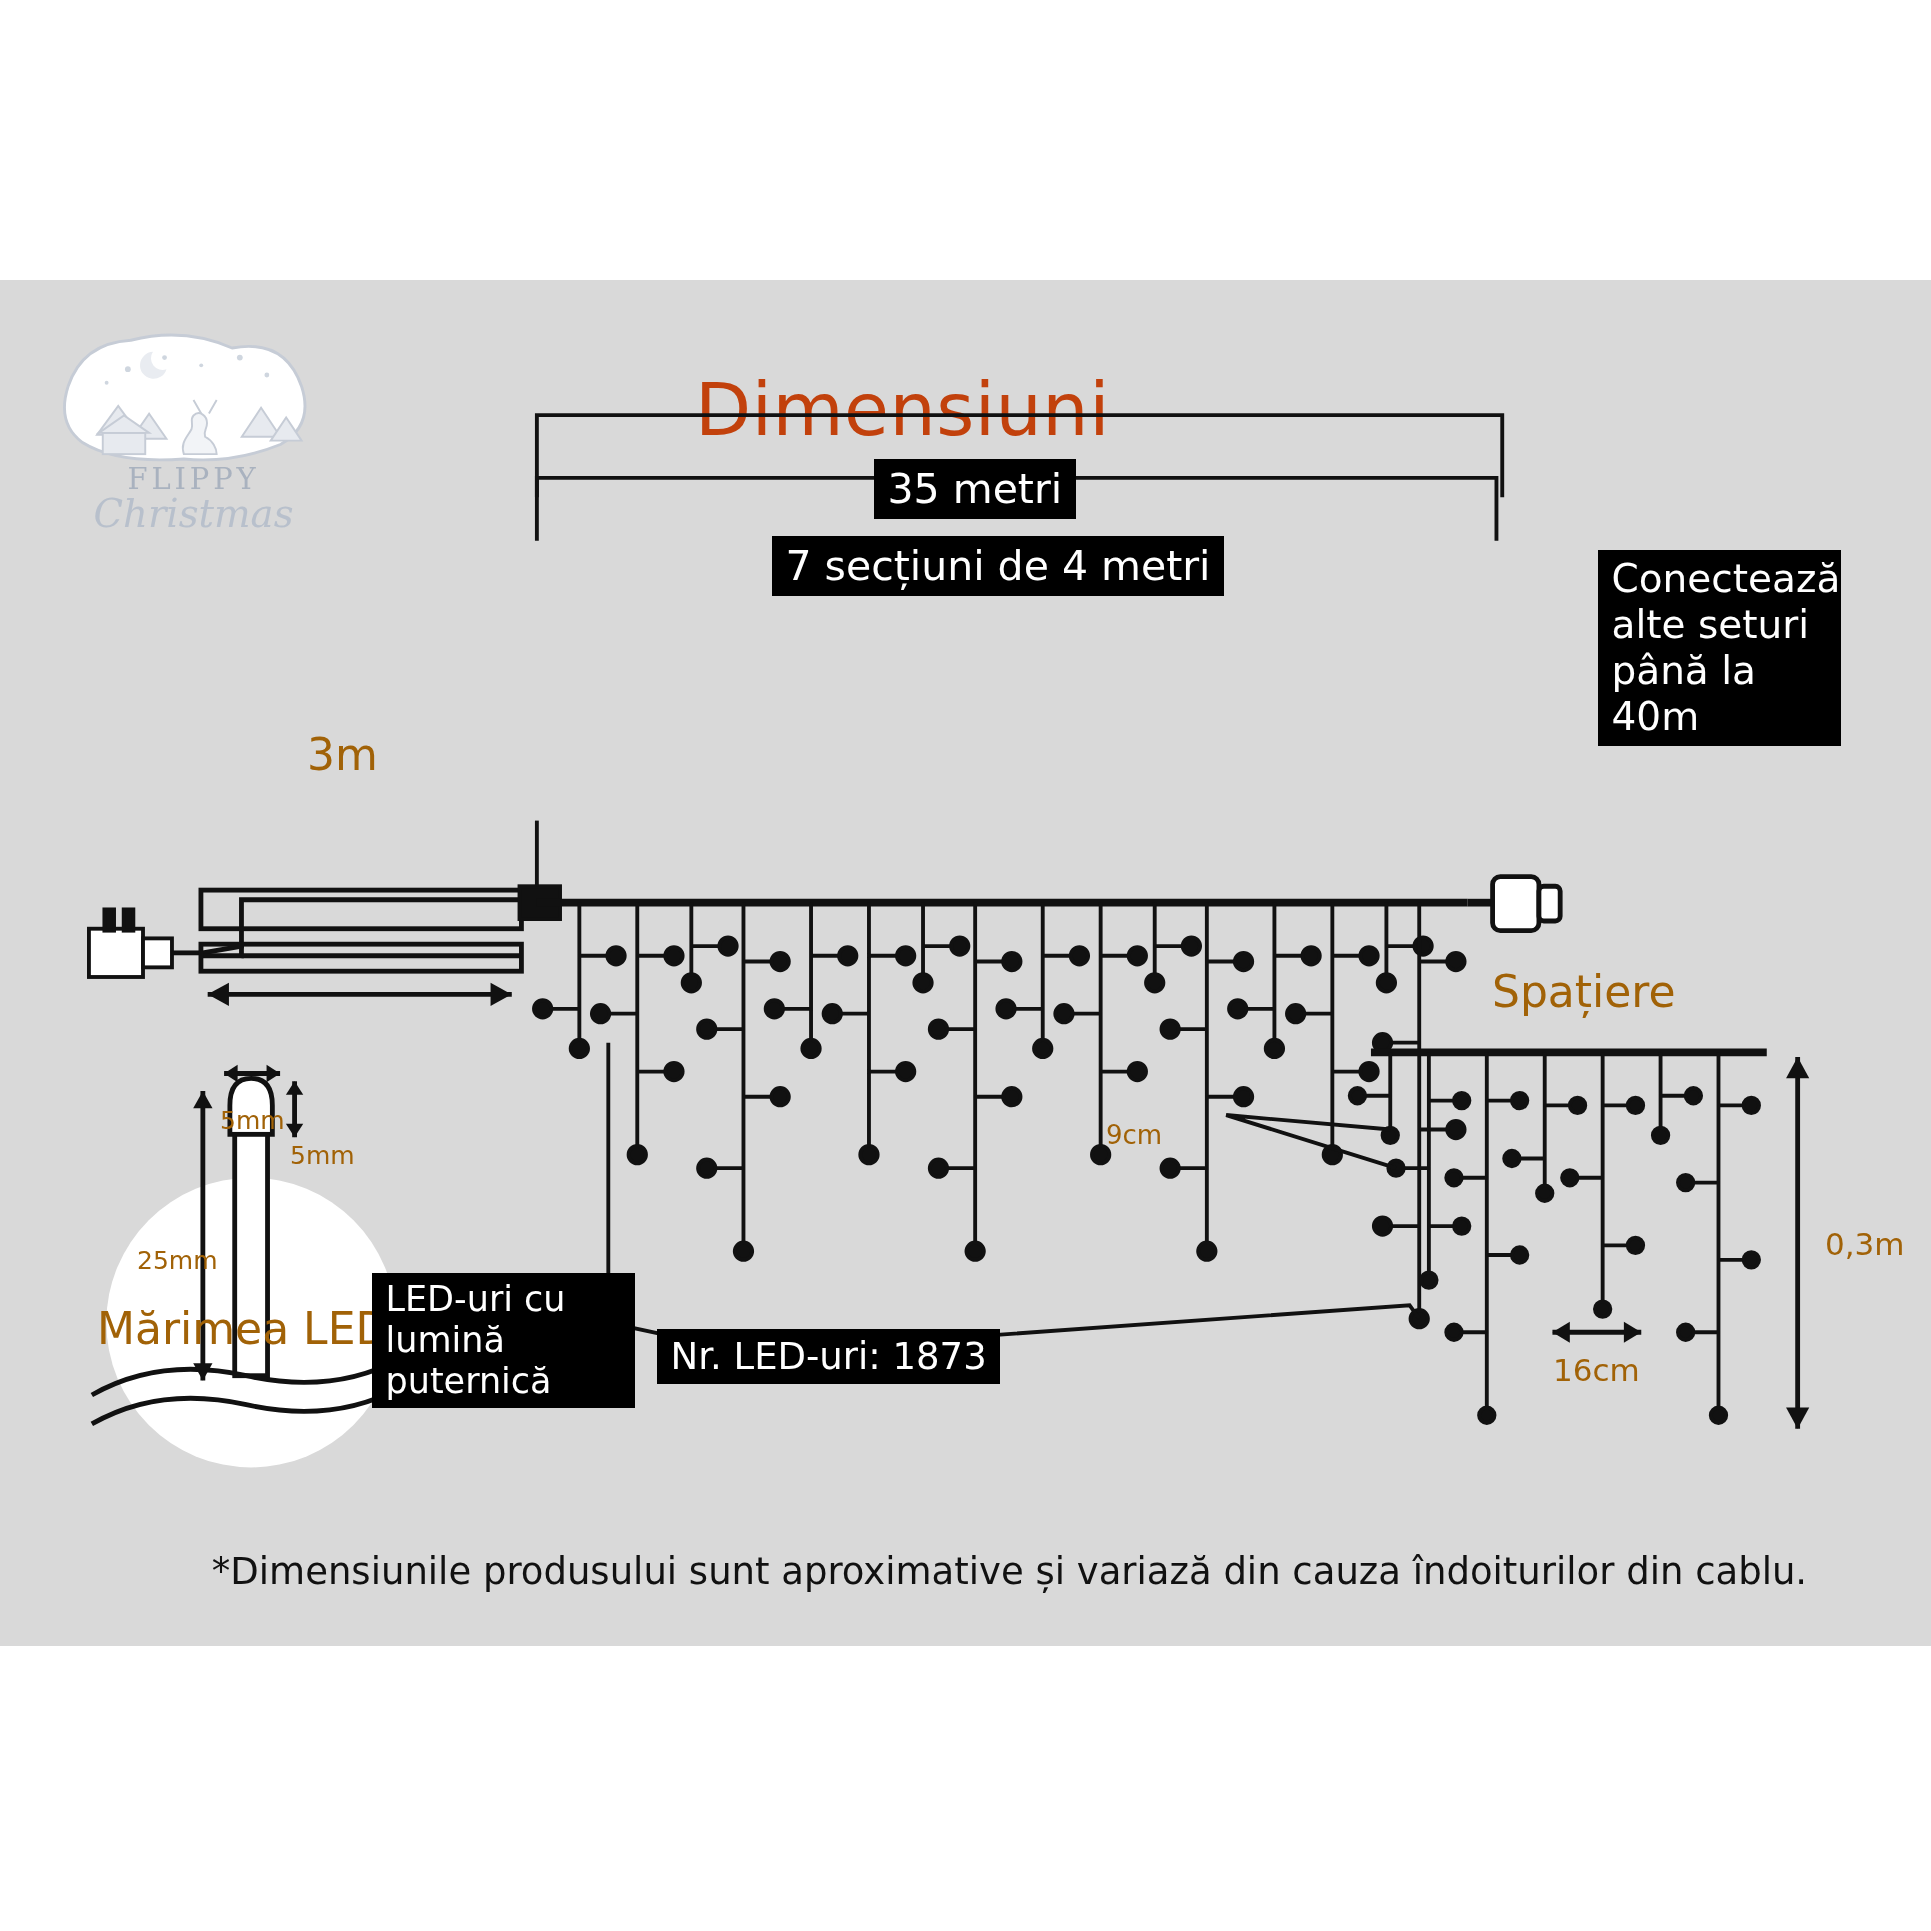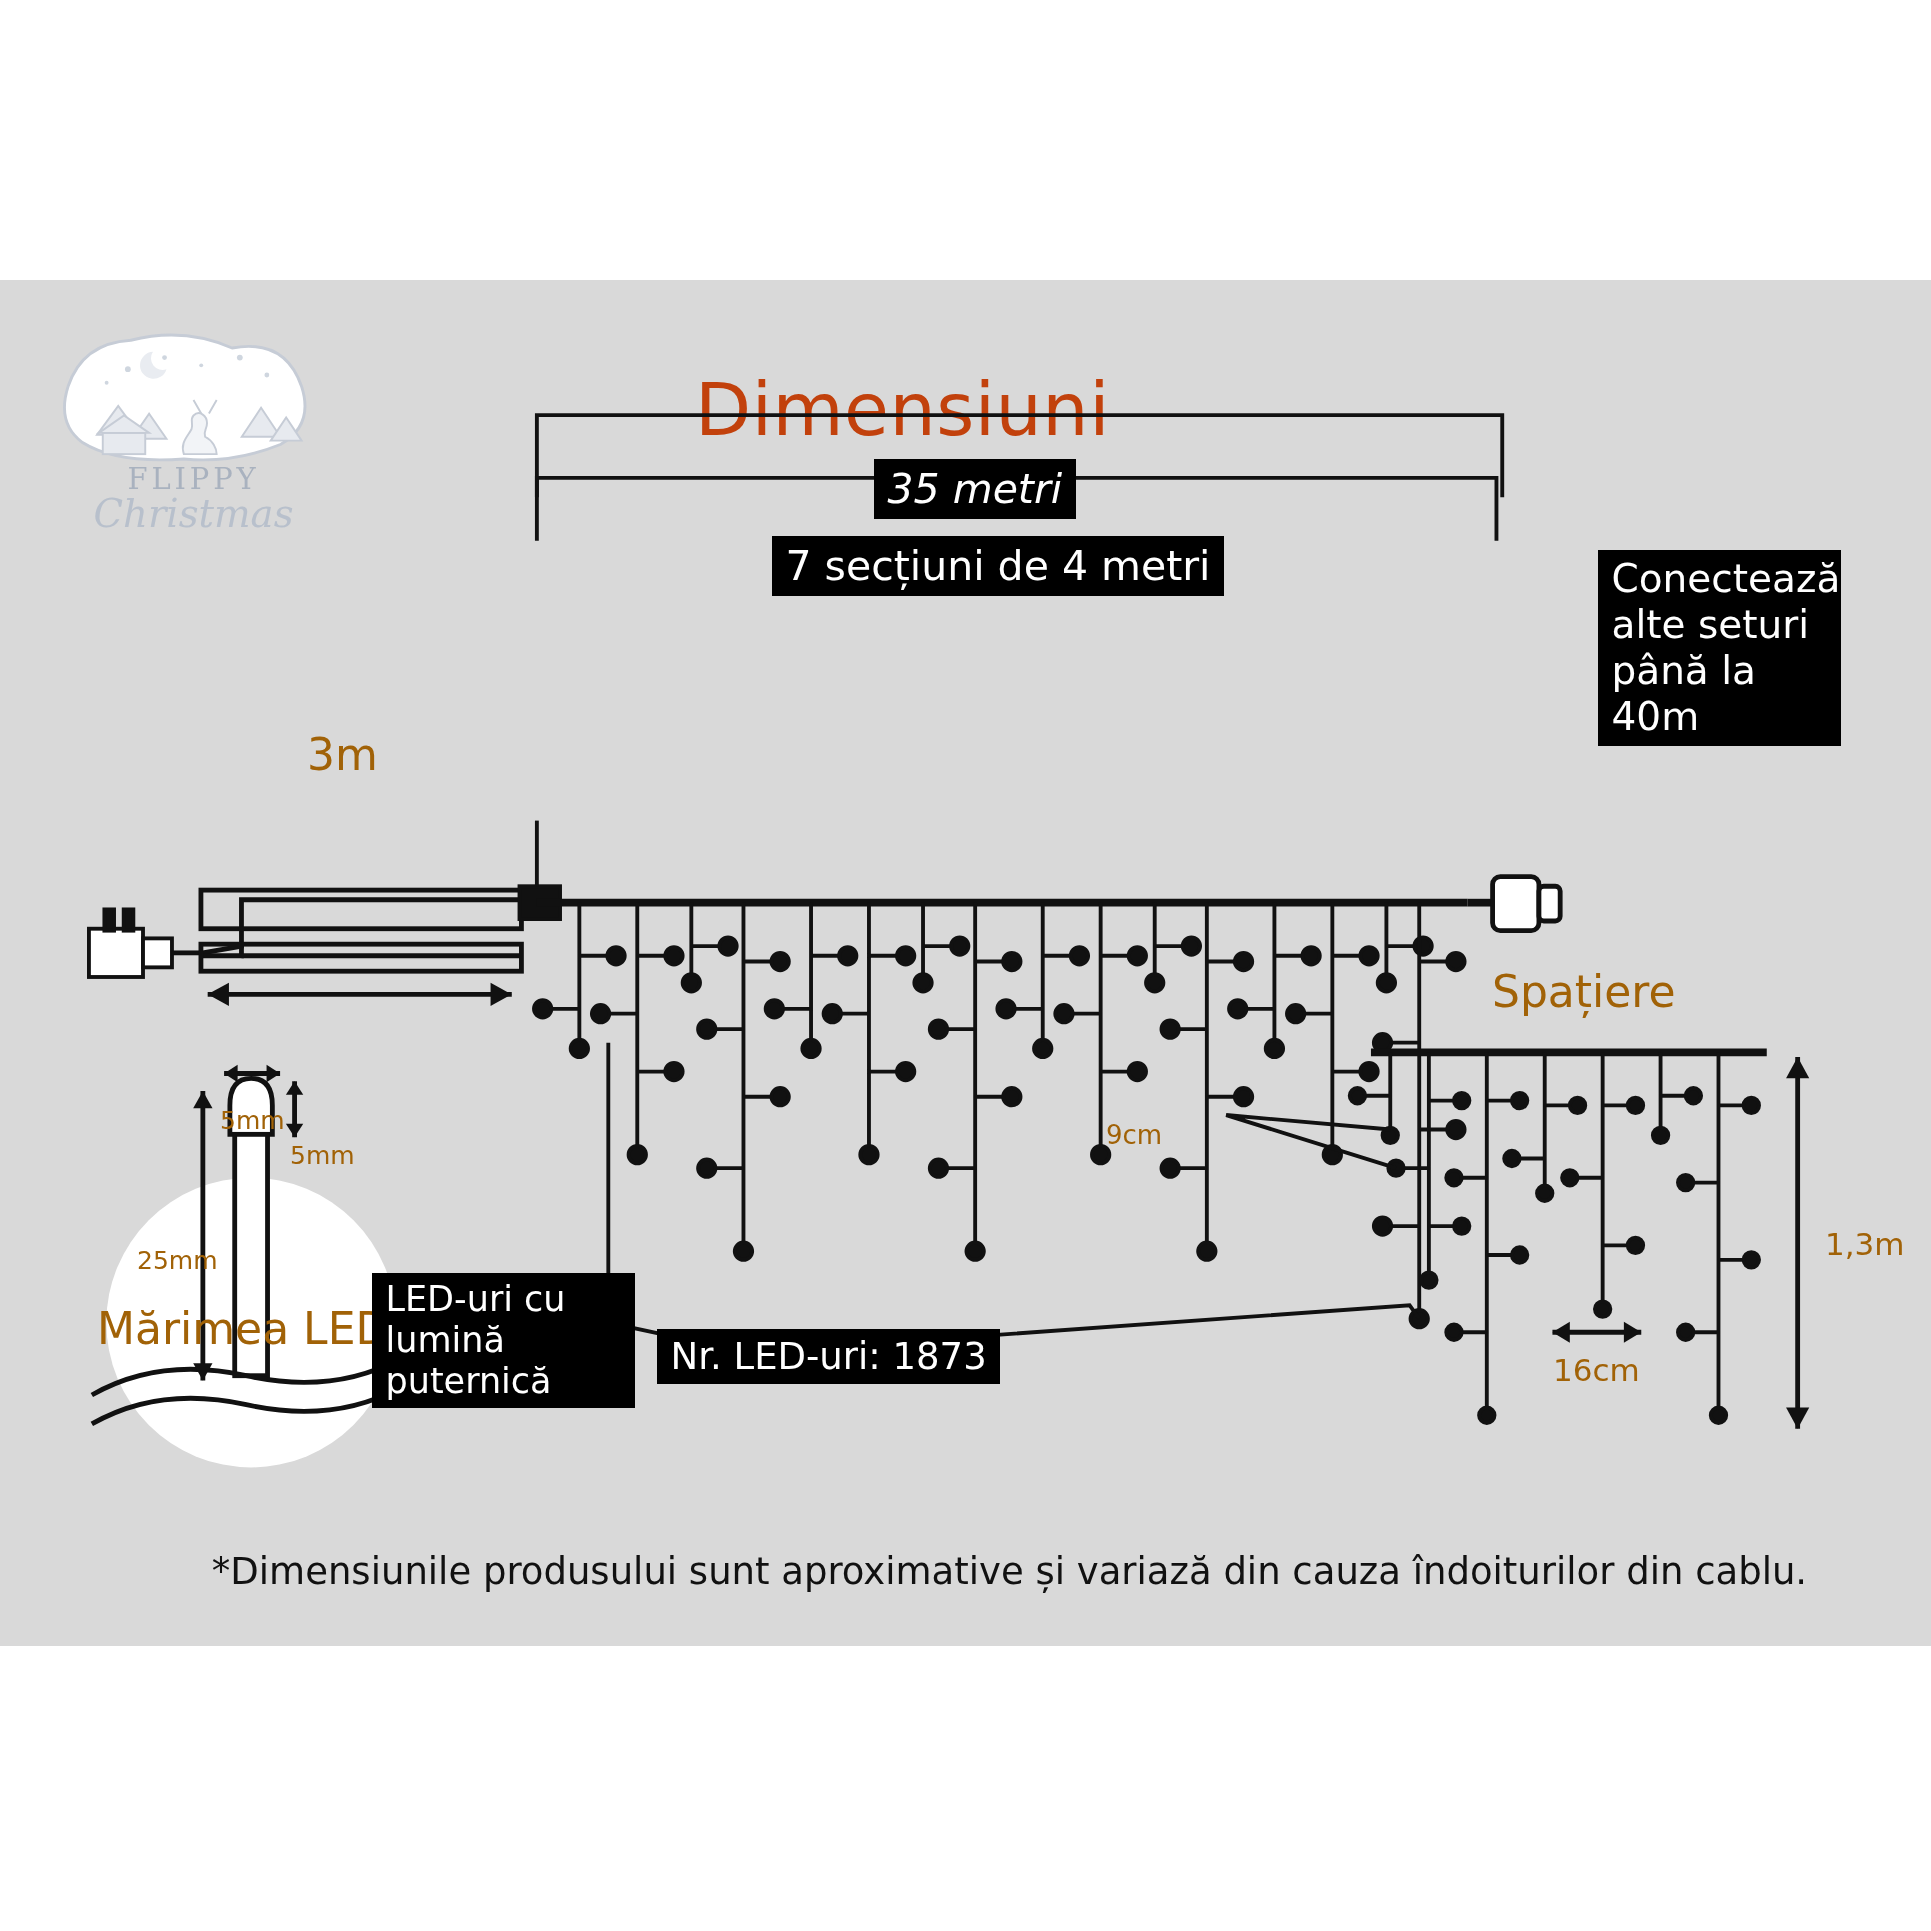--- a/index.html
+++ b/index.html
@@ -291,39 +291,39 @@
       </g>
 
       <g>
         <path d="M210 840 L210 1140" stroke-width="5"></path>
         <path d="M210 840 l-10 18 l20 0 z" fill="#111" stroke="none"></path>
         <path d="M210 1140 l-10 -18 l20 0 z" fill="#111" stroke="none"></path>
       </g>
     </g>
   </svg>
 
-  <div class="lbl" style="left:874px;top:459px;font-size:41px;font-style:italic;">35 metri</div>
+  <div class="lbl" style="left:874px;top:459px;font-size:41px;">35 metri</div>
   <div class="lbl" style="left:772px;top:536px;font-size:41px;">7 secțiuni de 4 metri</div>
 
   <div class="lbl" style="left:1598px;top:550px;font-size:39px;width:243px;">Conectează
 alte seturi
 până la 40m</div>
 
   <div class="plain" style="left:307px;top:729px;font-size:44px;">3m</div>
 
   <div class="lbl" style="left:657px;top:1329px;font-size:37px;">Nr. LED-uri: 1873</div>
 
   <div class="plain" style="left:97px;top:1303px;font-size:44px;">Mărimea LED-ului</div>
   <div class="plain" style="left:220px;top:1106px;font-size:25px;">5mm</div>
   <div class="plain" style="left:290px;top:1141px;font-size:25px;">5mm</div>
   <div class="plain" style="left:137px;top:1246px;font-size:25px;">25mm</div>
   <div class="lbl" style="left:372px;top:1273px;font-size:35px;width:263px;">LED-uri cu lumină
 puternică</div>
 
   <div class="plain" style="left:1492px;top:966px;font-size:44px;">Spațiere</div>
   <div class="plain" style="left:1106px;top:1120px;font-size:26px;">9cm</div>
   <div class="plain" style="left:1553px;top:1352px;font-size:31px;">16cm</div>
-  <div class="plain" style="left:1825px;top:1226px;font-size:31px;">1,3m</div>
+  <div class="plain" style="left:1825px;top:1226px;font-size:31px;">0,3m</div>
 
   <div class="footnote" style="top:1550px;padding-left:44px;">*Dimensiunile produsului sunt aproximative și variază din cauza îndoiturilor din cablu.</div>
 
 </div>
 
 
 </body></html>

